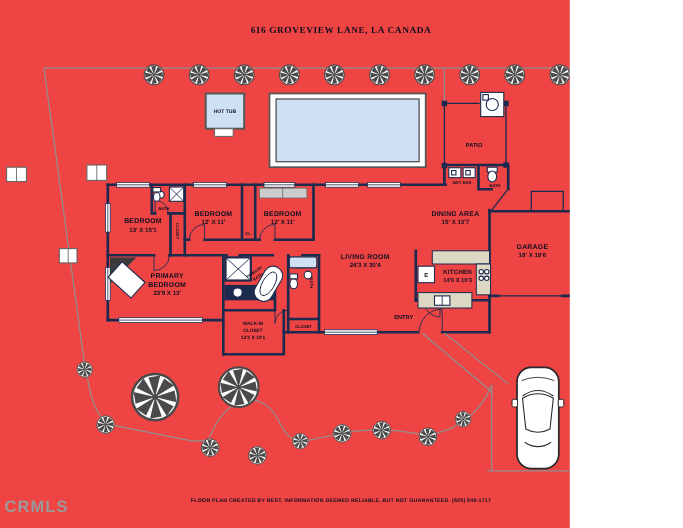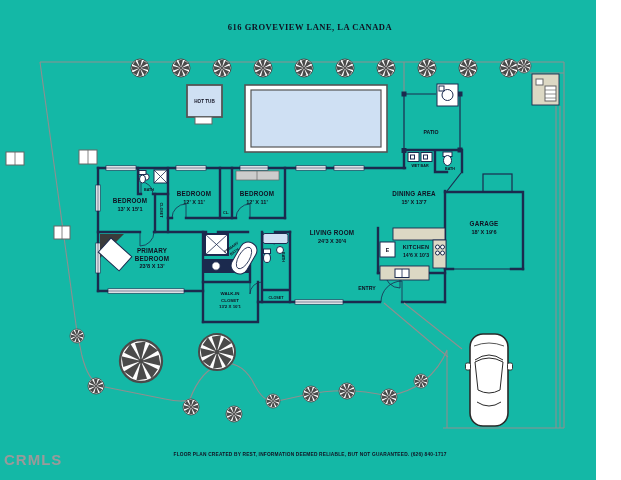--- a/index.html
+++ b/index.html
@@ -1,16 +1,16 @@
 <!DOCTYPE html>
 <html style="--wall: #1b2a4e; --water: #cfe0f3; --counter: #dcd8c4; --boundary: #8f8f8f; --tree: #4a4a4a;"><head>
 <meta charset="utf-8">
 <style>
   html,body{margin:0;padding:0;background:#fff;}
-  .page{position:relative;width:596px;height:480px;background:#14b8a6;overflow:hidden;
+  .page{position:relative;width:518px;height:480px;background:#ef4444;overflow:hidden;
         font-family:"Liberation Sans",sans-serif;}
   svg{display:block}
   .bnd{stroke:var(--boundary,#8f8f8f);stroke-width:1.1;fill:none;}
   .wall{stroke:var(--wall,#1b2a4e);stroke-width:2.4;fill:none;stroke-linecap:square;}
   .wallth{stroke:var(--wall,#1b2a4e);stroke-width:1.2;fill:none;}
   .fix{stroke:var(--wall,#1b2a4e);stroke-width:1;fill:#fff;}
   .fixg{stroke:#666;stroke-width:1;fill:#fff;}
   .door{stroke:var(--wall,#1b2a4e);stroke-width:.8;fill:none;}
   .water{fill:var(--water,#cfe0f3);}
   .counter{fill:var(--counter,#dcd8c4);stroke:var(--wall,#1b2a4e);stroke-width:.9;}

